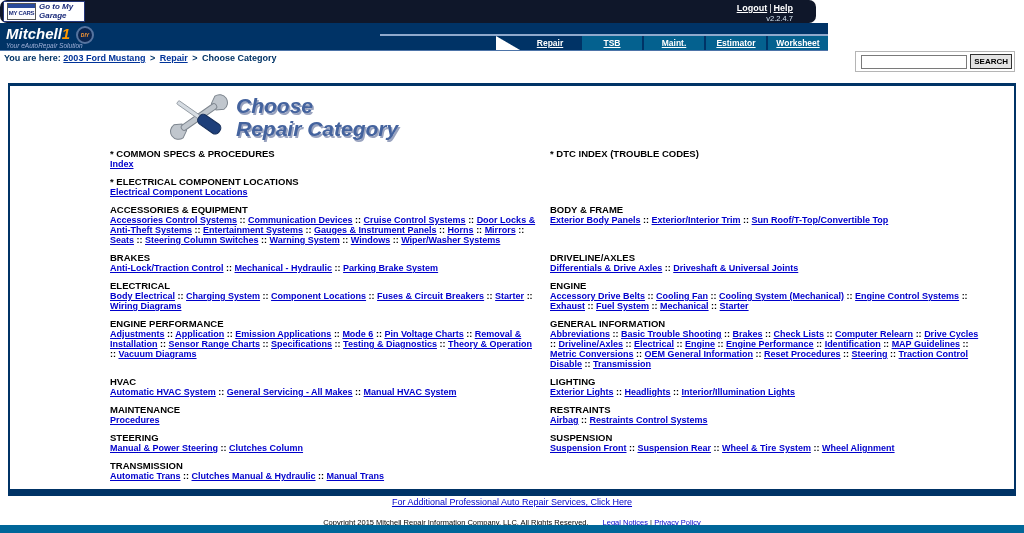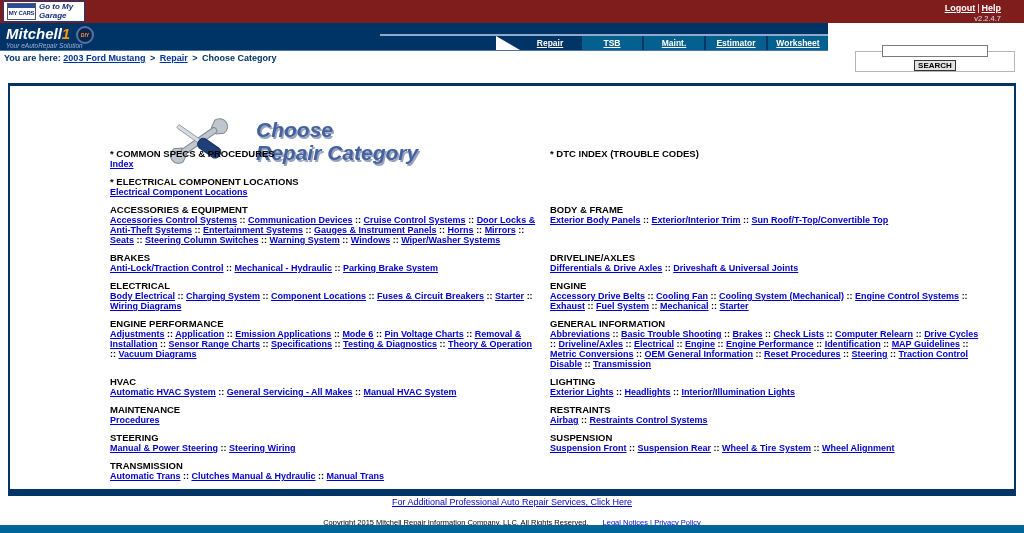--- a/index.html
+++ b/index.html
@@ -1,20 +1,20 @@
 <!DOCTYPE html>
 <html><head>
 <meta charset="utf-8">
 <style>
   html,body{margin:0;padding:0;width:1024px;height:533px;overflow:hidden;background:#fff;
     font-family:"Liberation Sans",sans-serif;position:relative;}
   a{cursor:pointer;}
 
   
-  .topbar{position:absolute;top:0;left:0;width:1024px;height:23px;background:#7f1d1d;}
+  .topbar{position:absolute;top:0;left:0;width:816px;height:23px;background:#0f172a;border-radius:7px;}
   .garage-btn{position:absolute;left:3px;top:1px;height:19px;background:#fff;border:1px solid #24367a;
     display:flex;align-items:center;gap:3px;padding:0 3px;cursor:pointer;}
   .plate{width:27px;height:15px;border:1px solid #555;background:#fdfdfd;display:flex;flex-direction:column;overflow:hidden;}
   .plate-strip{width:100%;height:4px;background:#2a4a9a;}
   .plate-text{font-size:6px;line-height:10px;font-weight:bold;color:#1a2a7a;text-align:center;letter-spacing:-0.3px;}
   .garage-label{font-style:italic;font-weight:bold;color:#1a2a7a;font-size:8px;line-height:8.5px;width:42px;}
   .top-right{position:absolute;right:23px;top:3px;text-align:right;color:#fff;font-size:9px;font-weight:bold;}
   .top-right a{color:#fff;text-decoration:underline;}
   .top-sep{font-weight:normal;padding:0 2px;}
   .version{font-weight:normal;font-size:7.5px;margin-top:1px;color:#d4e2ef;}
@@ -36,29 +36,29 @@
   .tab.active{background:#003366;}
   .tab-label{color:#fff;font-size:8.5px;font-weight:bold;text-decoration:underline;}
   .slash{position:absolute;right:308px;bottom:0;width:24px;height:14px;
     background:linear-gradient(to top right,#ffffff 48%,rgba(255,255,255,0) 52%);}
 
   
   .breadcrumb{position:absolute;left:4px;top:53px;font-size:9px;color:#003366;font-weight:bold;}
   .breadcrumb a{color:#003399;text-decoration:underline;}
   .crumb-sep{padding:0 2px;}
   .search-panel{position:absolute;top:51px;right:9px;width:154px;height:19px;background:#fff;border:1px solid #b5b5b5;
-    display:flex;align-items:center;justify-content:flex-end;gap:3px;padding:0 2px;flex-direction:column;}
+    display:flex;align-items:center;justify-content:flex-end;gap:3px;padding:0 2px;}
   .search-input{width:100px;height:12px;border:1px solid #7a7a7a;font-size:9px;padding:0 2px;font-family:inherit;}
   .search-btn{height:15px;border:1px solid #333;background:#e3e3e3;font-size:8px;font-weight:bold;color:#000;
     padding:0 3px;cursor:pointer;font-family:inherit;}
 
   
   .content-box{position:absolute;left:8px;top:83px;width:1008px;height:413px;box-sizing:border-box;background:#fff;
     border:2px solid #003366;border-top-width:3px;border-bottom-width:7px;}
-  .title-area{position:absolute;left:160px;top:8px;display:flex;gap:28px;align-items:center;margin-top:24px;}
+  .title-area{position:absolute;left:160px;top:8px;display:flex;gap:8px;align-items:center;}
   .title-text{font-size:21px;font-weight:bold;font-style:italic;color:#44639e;line-height:23px;
     text-shadow:1.5px 1.5px 0 #99a3bf;}
 
   .cats{position:absolute;left:100px;top:62px;width:880px;}
   .cat-row{display:grid;grid-template-columns:440px 440px;margin-bottom:7px;}
   .cat-cell{padding-right:6px;max-width:436px;box-sizing:border-box;}
   .cat-heading{font-size:9.5px;font-weight:bold;color:#000;line-height:11px;}
   .cat-links{font-size:9px;font-weight:bold;line-height:10px;}
   .cat-links a{color:#0000cc;text-decoration:underline;}
   .sep{color:#000;}
@@ -217,21 +217,21 @@
           <div class="cat-links"><a>Procedures</a></div>
         </div>
         <div class="cat-cell">
           <div class="cat-heading">RESTRAINTS</div>
           <div class="cat-links"><a>Airbag</a><span class="sep"> :: </span><a>Restraints Control Systems</a></div>
         </div>
       </div>
       <div class="cat-row">
         <div class="cat-cell">
           <div class="cat-heading">STEERING</div>
-          <div class="cat-links"><a>Manual &amp; Power Steering</a><span class="sep"> :: </span><a>Steering Wiring</a></div>
+          <div class="cat-links"><a>Manual &amp; Power Steering</a><span class="sep"> :: </span><a>Clutches Column</a></div>
         </div>
         <div class="cat-cell">
           <div class="cat-heading">SUSPENSION</div>
           <div class="cat-links"><a>Suspension Front</a><span class="sep"> :: </span><a>Suspension Rear</a><span class="sep"> :: </span><a>Wheel &amp; Tire System</a><span class="sep"> :: </span><a>Wheel Alignment</a></div>
         </div>
       </div>
       <div class="cat-row">
         <div class="cat-cell">
           <div class="cat-heading">TRANSMISSION</div>
           <div class="cat-links"><a>Automatic Trans</a><span class="sep"> :: </span><a>Clutches Manual &amp; Hydraulic</a><span class="sep"> :: </span><a>Manual Trans</a></div>

